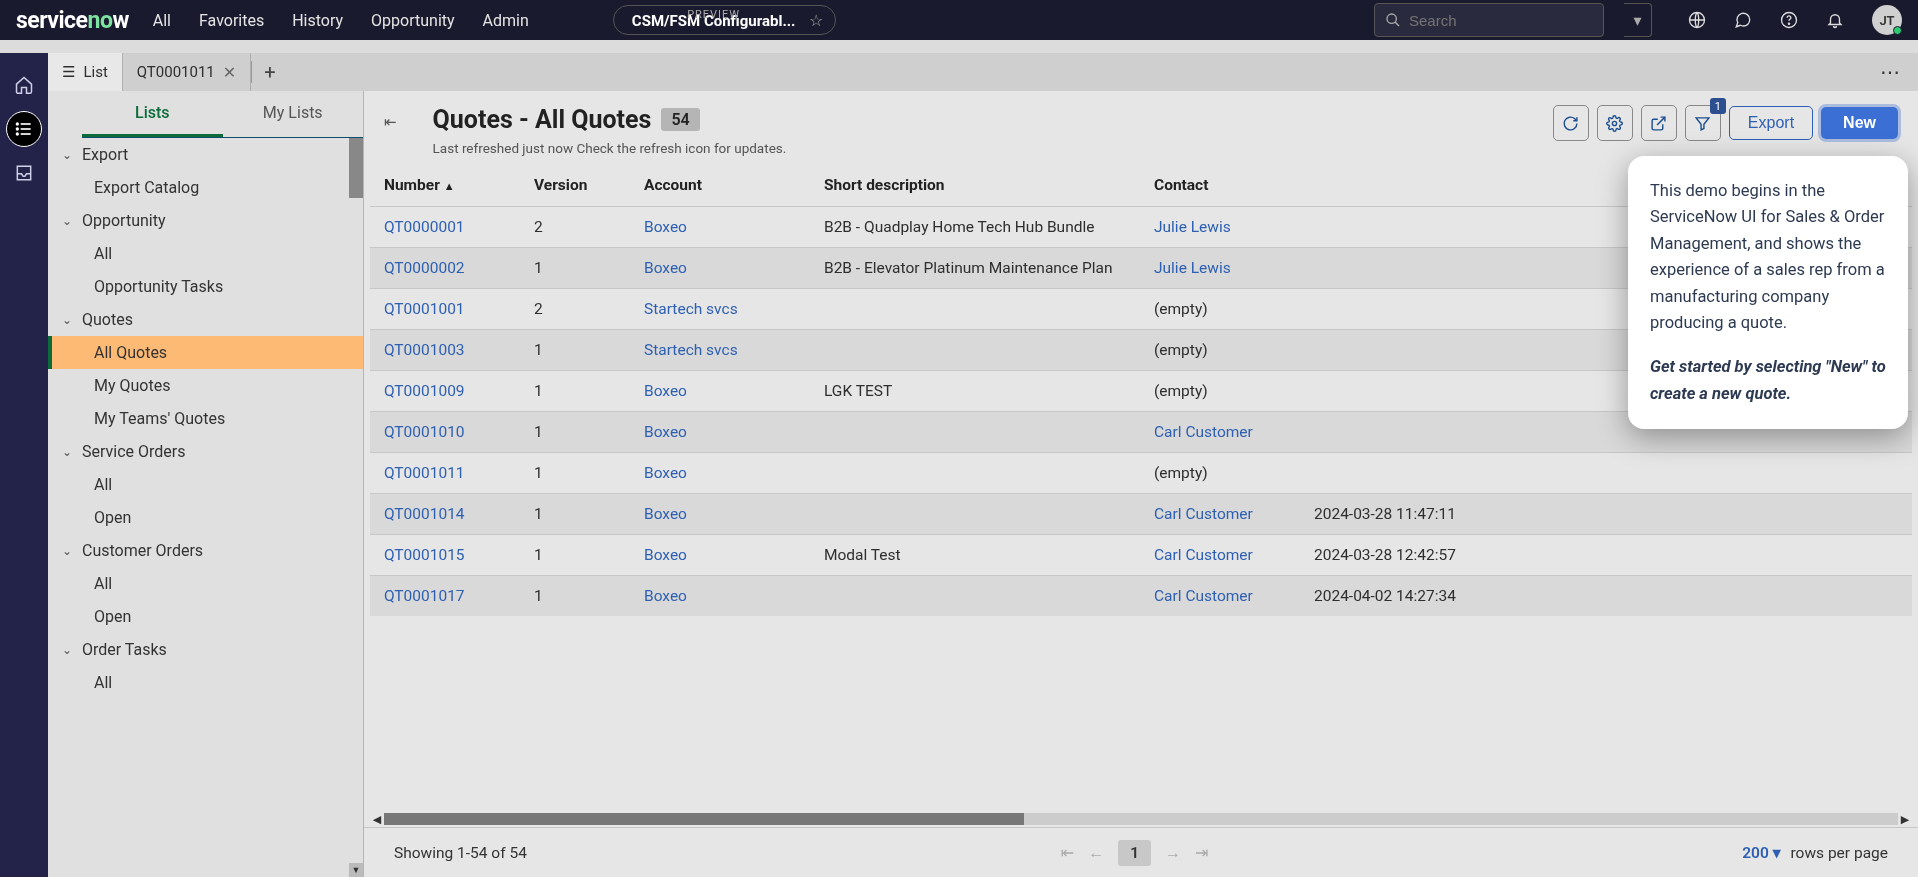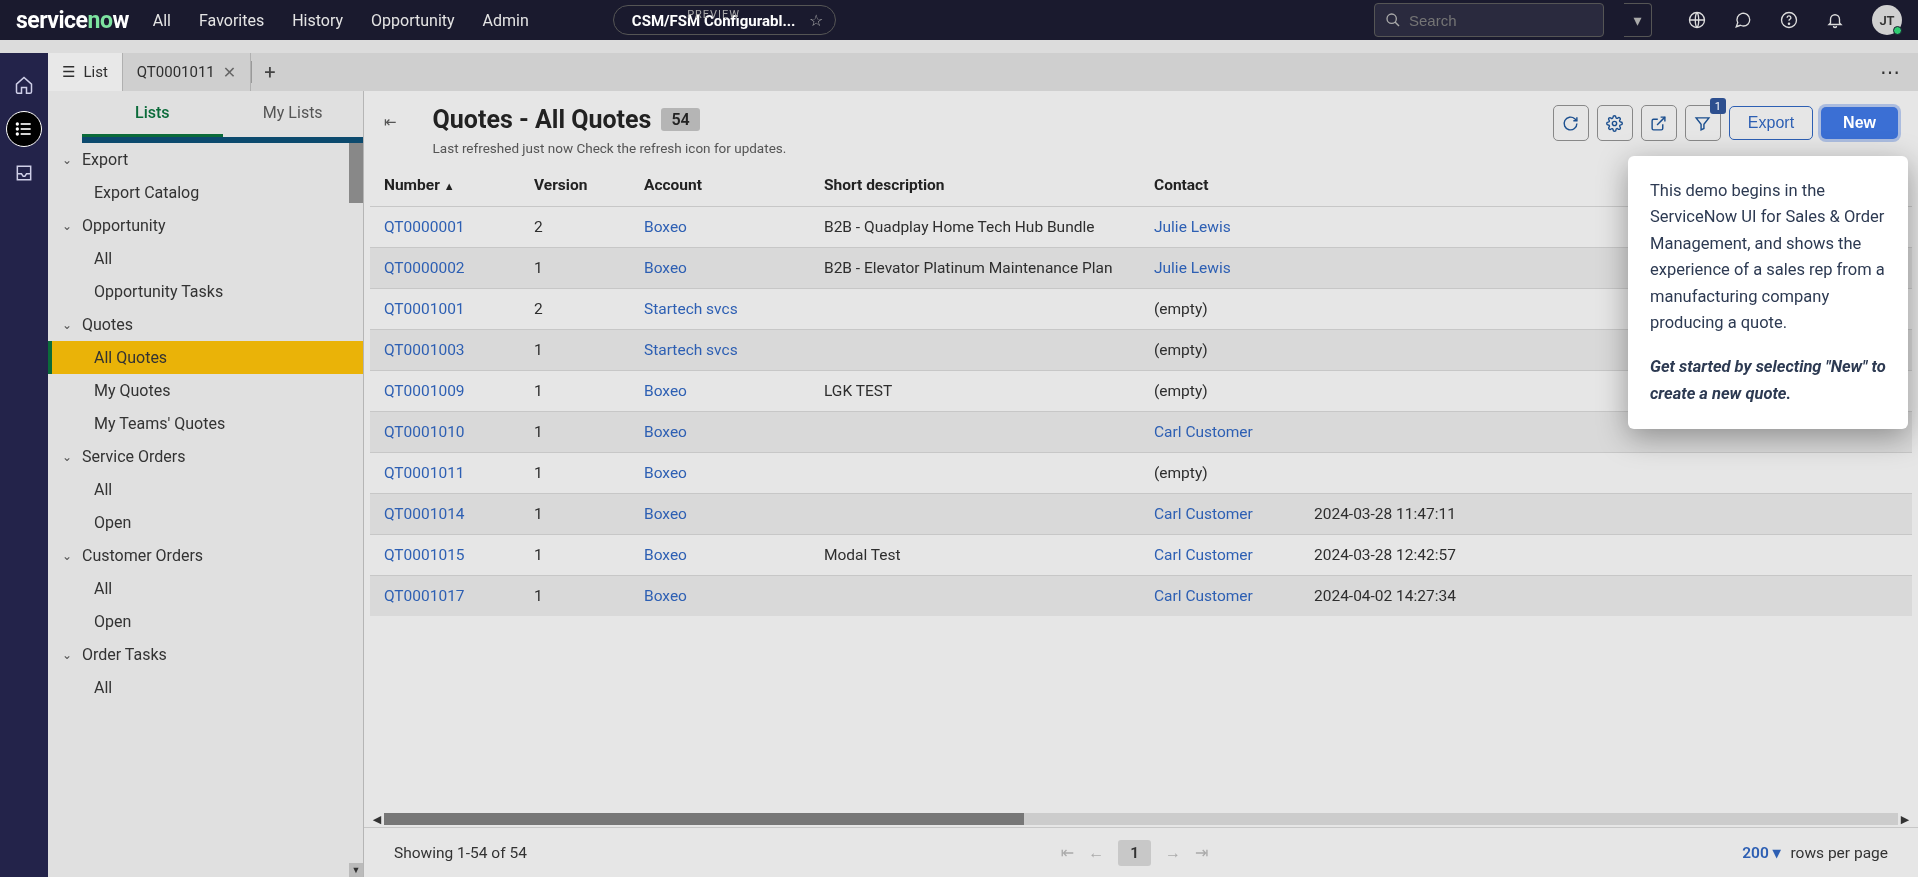--- a/index.html
+++ b/index.html
@@ -32,27 +32,27 @@
 .tab-strip { position: absolute; left: 48px; top: 53px; right: 0; height: 38px; background: #cfcfcf; display: flex; align-items: stretch; }
 .tab { display: flex; align-items: center; padding: 0 14px; font-size: 15px; gap: 8px; border-right: 1px solid #b0b0b0; cursor: pointer; }
 .tab.active { background: #e8e8e8; }
 .tab .close { color: #666; font-size: 16px; }
 .tab-plus { display: flex; align-items: center; padding: 0 12px; font-size: 20px; color: #444; cursor: pointer; }
 .tab-sep { width: 1px; background: #999; margin: 8px 0; }
 .tab-overflow { margin-left: auto; padding: 0 18px; display: flex; align-items: center; font-size: 20px; color: #333; cursor: pointer; }
 
 
 .side-panel { position: absolute; left: 48px; top: 91px; bottom: 0; width: 316px; background: #e0e0e0; border-right: 1px solid #b5b5b5; display: flex; flex-direction: column; }
-.side-tabs { display: flex; border-bottom: 6px solid #0c4a6e; margin-left: 34px; }
+.side-tabs { display: flex; border-bottom: 1px solid #0c4a6e; margin-left: 34px; }
 .side-tab { flex: 1; text-align: center; padding: 12px 0; font-size: 16px; color: #555; cursor: pointer; }
 .side-tab.active { color: #0b6b3a; border-bottom: 3px solid #0b6b3a; font-weight: 500; }
 .side-scroll { flex: 1; overflow-y: auto; position: relative; }
 .tree-item { display: flex; align-items: center; padding: 7px 14px; font-size: 16px; color: #333; cursor: pointer; gap: 6px; }
 .tree-item.child { padding-left: 46px; }
-.tree-item.selected { background: #eab308; border-left: 4px solid #0b6b3a; padding-left: 42px; }
+.tree-item.selected { background: #fdba74; border-left: 4px solid #0b6b3a; padding-left: 42px; }
 .chev { color: #555; font-size: 12px; width: 14px; }
 .side-scrollbar { position: absolute; right: 0; top: 0; width: 14px; height: 60px; background: #888; }
 .side-arrow-dn { position: absolute; right: 0; bottom: 0; width: 14px; height: 14px; background: #bbb; display: flex; align-items: center; justify-content: center; font-size: 9px; color:#333;}
 
 
 .main { position: absolute; left: 364px; top: 91px; right: 0; bottom: 0; background: #e6e6e6; display: flex; flex-direction: column; }
 .main-header { padding: 14px 20px 8px 20px; display: flex; align-items: flex-start; }
 .collapse-btn { color: #555; font-size: 15px; margin-right: 12px; margin-top: 8px; cursor: pointer; }
 .title-block { flex: 1; margin-left: 24px; }
 .page-title { font-size: 25px; font-weight: 700; color: #222; display: flex; align-items: center; gap: 10px; }
@@ -86,21 +86,21 @@
 
 
 .table-footer { height: 50px; display: flex; align-items: center; padding: 0 30px; justify-content: space-between; font-size: 15.5px; color: #333; border-top: 1px solid #c7c7c7; }
 .pager { display: flex; align-items: center; gap: 14px; }
 .pager-btn { color: #aaa; font-size: 16px; cursor: pointer; }
 .page-num { background: #c8c8c8; padding: 4px 12px; border-radius: 3px; font-weight: 600; }
 .rpp { display: flex; align-items: center; gap: 10px; }
 .rpp-val { color: #2d5fb3; font-weight: 600; }
 
 
-.popover { position: absolute; top: 156px; right: 10px; width: 280px; background: #fff; border-radius: 6px; padding: 22px; box-shadow: 0 8px 30px rgba(0,0,0,0.35); font-size: 16.5px; line-height: 1.6; color: #2d3a52; }
+.popover { position: absolute; top: 156px; right: 10px; width: 280px; background: #fff; border-radius: 16px; padding: 22px; box-shadow: 0 8px 30px rgba(0,0,0,0.35); font-size: 16.5px; line-height: 1.6; color: #2d3a52; }
 .popover::before { content: ""; position: absolute; top: -10px; right: 28px; border: 10px solid transparent; border-bottom-color: #fff; }
 .popover .em { font-weight: 700; font-style: italic; margin-top: 18px; }
 
 svg { display: block; }
 </style>
 </head>
 <body>
 
 <div class="top-banner">
   <div class="logo">

